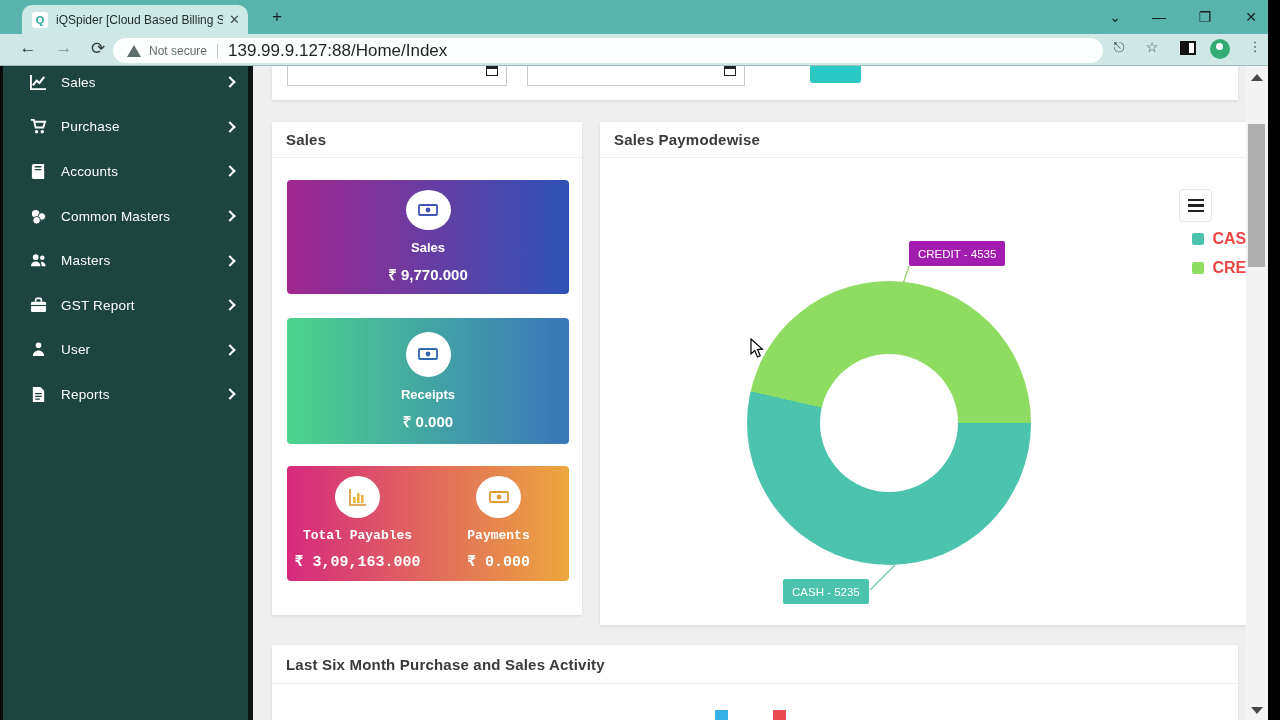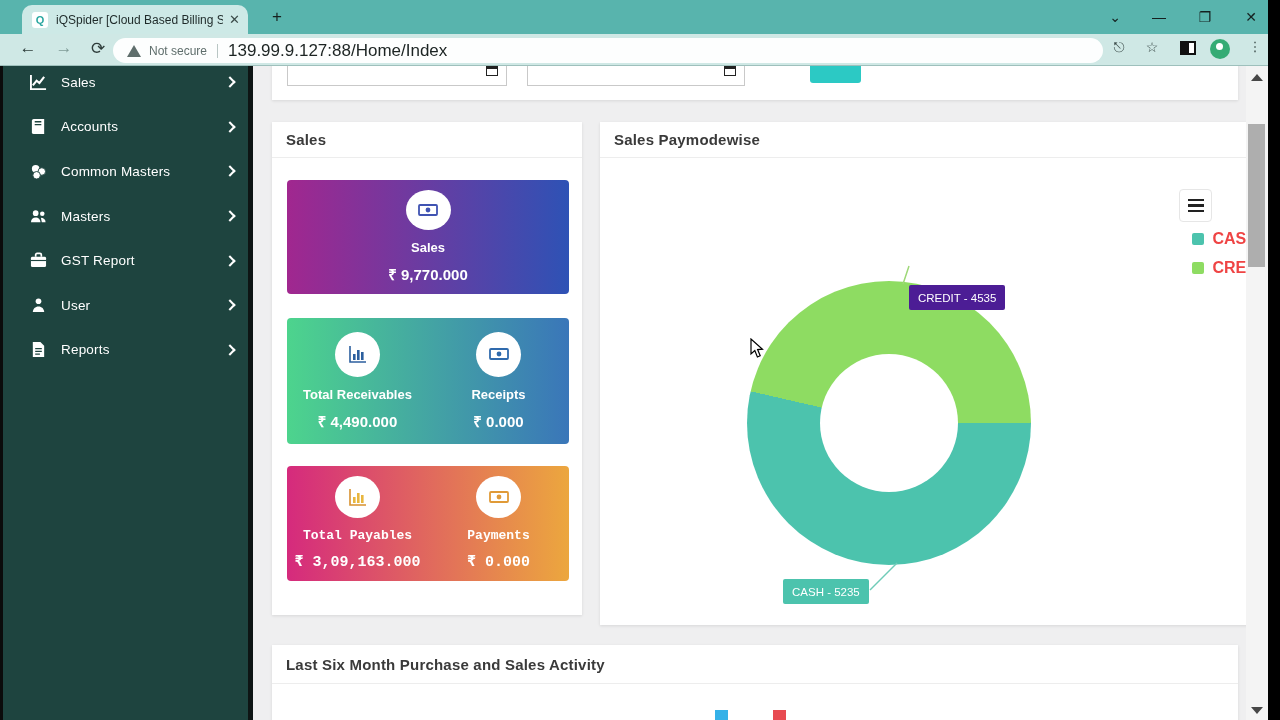--- a/index.html
+++ b/index.html
@@ -120,32 +120,20 @@
             </svg>
         </div>
         <div class="stat-label">Sales</div>
         <div class="stat-value">₹ 9,770.000</div>
       </div>
     </div>
 
     <div class="stat stat2" style="background: linear-gradient(90deg, rgb(77, 212, 141), rgb(58, 118, 185));">
       <div class="stat-col">
         <div class="stat-circle">
-          <svg width="20" height="20" viewBox="0 0 20 20">
-              <path d="M2 2v16h16" stroke="#2c5f9e" stroke-width="1.6" fill="none"></path>
-              <rect x="5" y="10" width="2.6" height="6" fill="#2c5f9e"></rect>
-              <rect x="9" y="6" width="2.6" height="10" fill="#2c5f9e"></rect>
-              <rect x="13" y="8" width="2.6" height="8" fill="#2c5f9e"></rect>
-            </svg>
-        </div>
-        <div class="stat-label" style="max-width:120px;">Total Receivables</div>
-        <div class="stat-value">₹ 4,490.000</div>
-      </div>
-      <div class="stat-col">
-        <div class="stat-circle">
           <svg width="22" height="22" viewBox="0 0 22 22">
               <rect x="2" y="6" width="18" height="10" rx="1" fill="none" stroke="#2f6aad" stroke-width="1.8"></rect>
               <circle cx="11" cy="11" r="2.4" fill="#2f6aad"></circle>
             </svg>
         </div>
         <div class="stat-label">Receipts</div>
         <div class="stat-value">₹ 0.000</div>
       </div>
     </div>
 
@@ -198,21 +186,21 @@
     </div>
 
     <div class="donut" style="background: conic-gradient(from 90deg, rgb(76, 195, 173) 0deg, rgb(76, 195, 173) 192.9deg, rgb(142, 220, 98) 192.9deg, rgb(142, 220, 98) 360deg);"></div>
     <div class="donut-hole"></div>
 
     <svg class="connectors">
       <path d="M309 144 L303 162" stroke="#9ed878" stroke-width="1.5" fill="none"></path>
       <path d="M270 468 L297 441" stroke="#6fcbb8" stroke-width="1.5" fill="none"></path>
     </svg>
 
-    <div class="pt-badge badge-credit" style="background: #4c1d95; margin-top: 44px;">CREDIT - 4535</div>
+    <div class="pt-badge badge-credit" style="background: #a21caf;">CREDIT - 4535</div>
     <div class="pt-badge badge-cash" style="background: rgb(76, 195, 173);">CASH - 5235</div>
   </div>
 
   <div class="card activity-card">
     <div class="card-head" style="height:39px;">
       <span class="card-title">Last Six Month Purchase and Sales Activity</span>
     </div>
     <div class="act-legend-swatch" style="left: 443px; background: rgb(53, 177, 232);"></div>
     <div class="act-legend-swatch" style="left: 501px; background: rgb(232, 75, 82);"></div>
   </div>
@@ -230,20 +218,31 @@
         <span class="mi-icon">
           <svg viewBox="0 0 18 18">
               <path d="M1 1v15h16" fill="none" stroke-width="2"></path>
               <path d="M3 12l4-5 3 2.5L15 3" fill="none" stroke-width="2.2"></path>
             </svg>
         </span>
         <span class="mi-label">Sales</span>
         <span class="mi-chevron"></span>
       </div>
 
+      <div class="menu-item">
+        <span class="mi-icon">
+          <svg viewBox="0 0 18 18">
+              <path d="M1 2h3l2 8h8l2-6H5" fill="none" stroke-width="2"></path>
+              <circle cx="7" cy="14.5" r="1.8" stroke="none"></circle>
+              <circle cx="13" cy="14.5" r="1.8" stroke="none"></circle>
+            </svg>
+        </span>
+        <span class="mi-label">Purchase</span>
+        <span class="mi-chevron"></span>
+      </div>
 
       <div class="menu-item">
         <span class="mi-icon">
           <svg viewBox="0 0 18 18">
               <path d="M4 1h11v16H4a2 2 0 0 1-2-2V3a2 2 0 0 1 2-2z" stroke="none"></path>
               <path d="M5 4h7M5 7h7" stroke="#1e443f" stroke-width="1.4"></path>
             </svg>
         </span>
         <span class="mi-label">Accounts</span>
         <span class="mi-chevron"></span>

